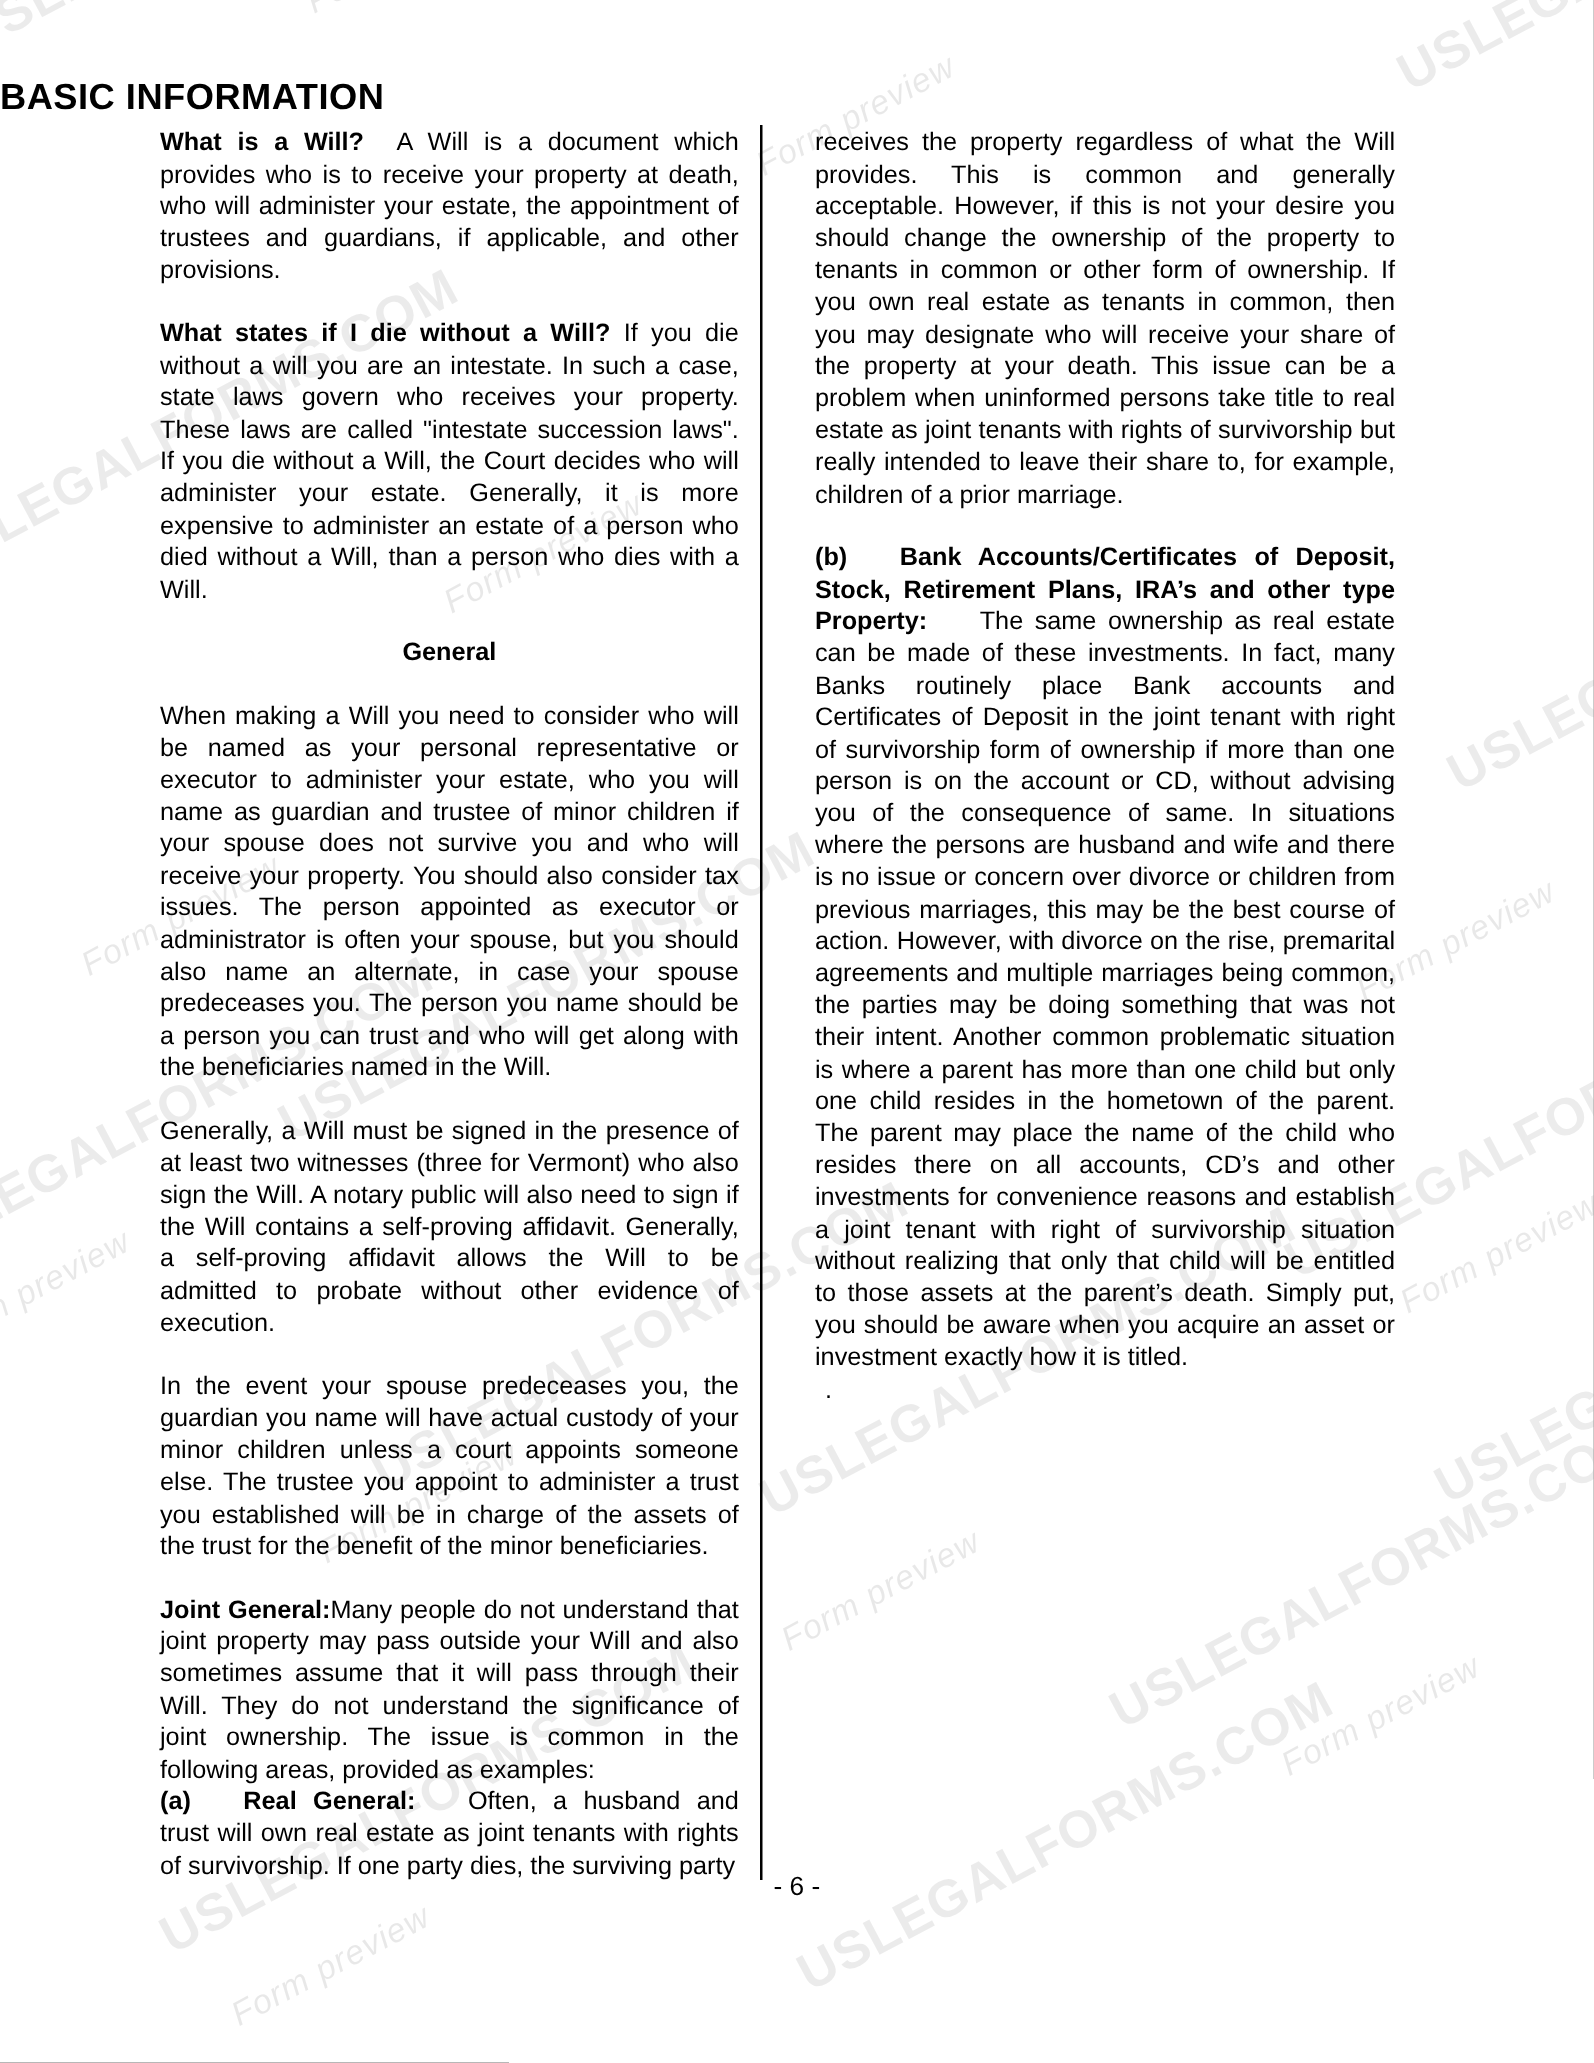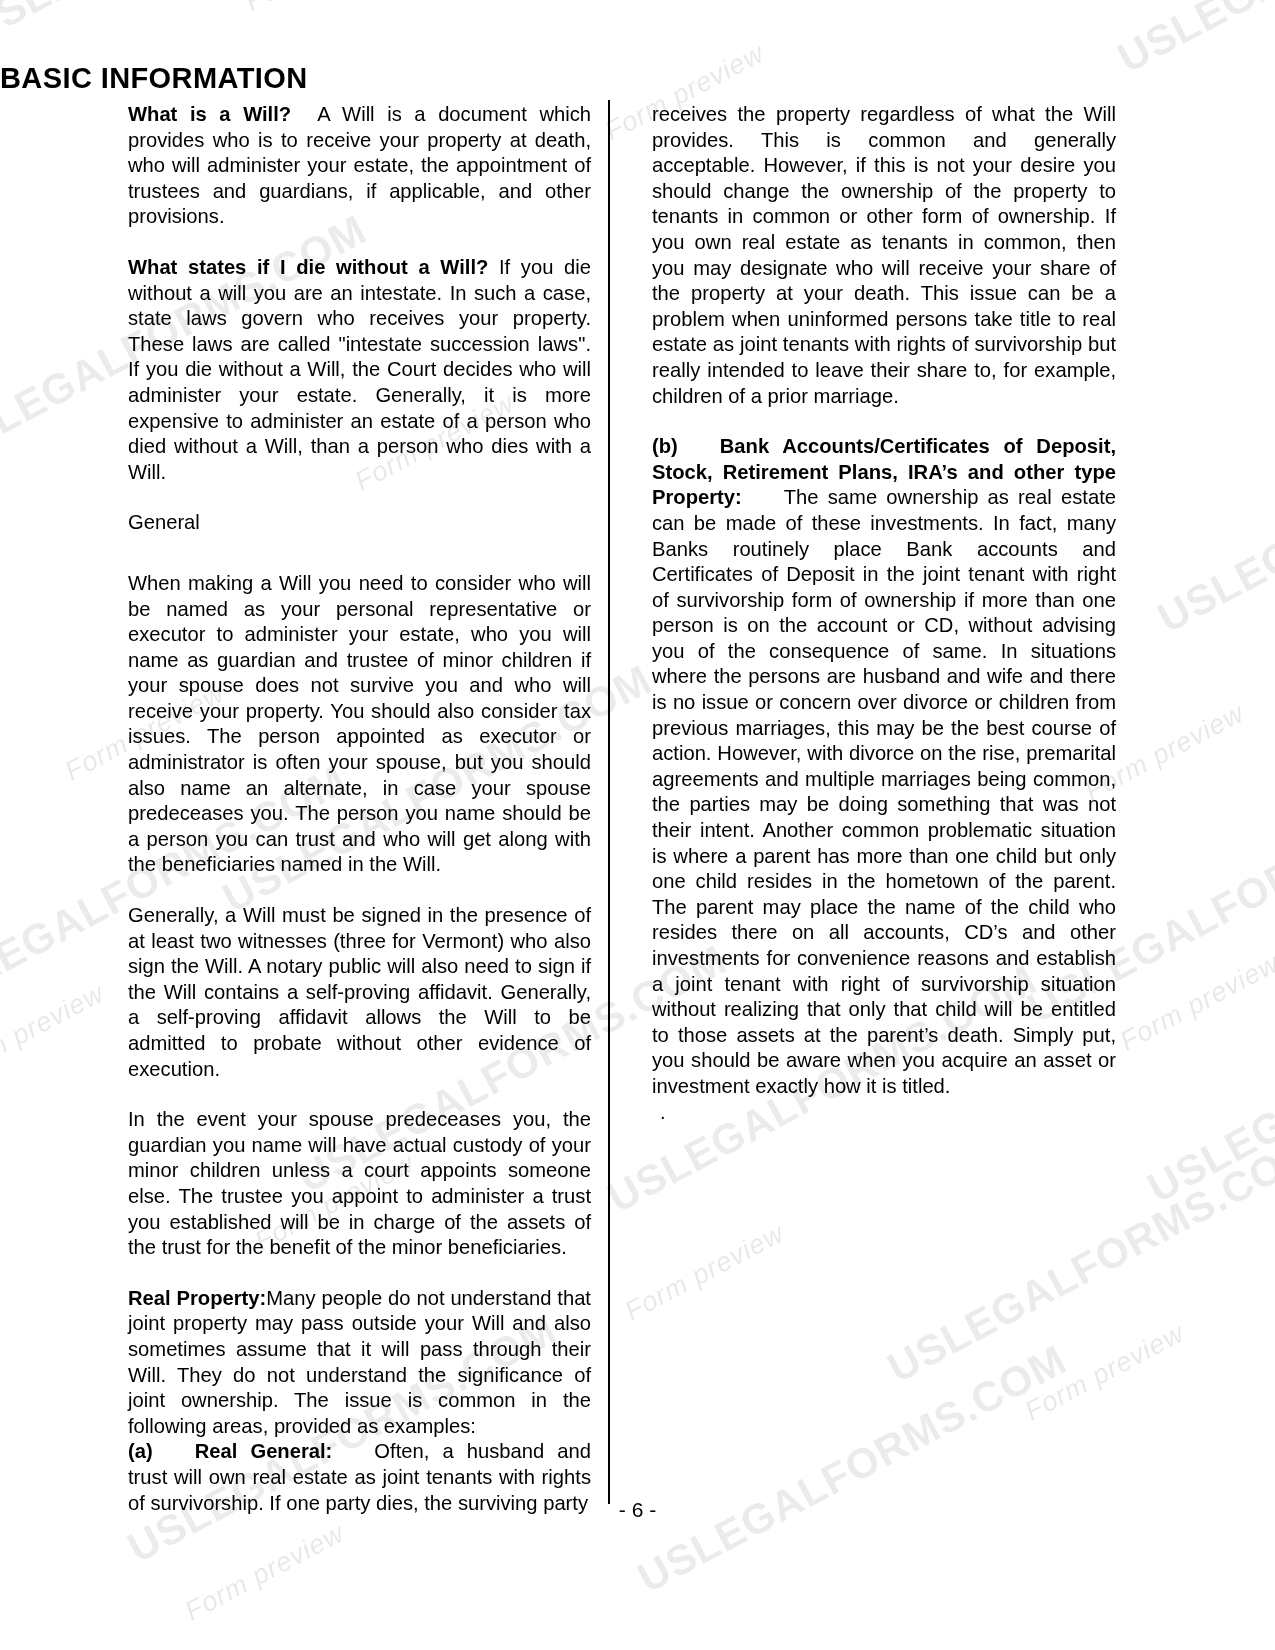--- a/index.html
+++ b/index.html
@@ -109,23 +109,23 @@
   p.para.tight {
     margin-bottom: 0;
   }
   p.para:last-child {
     margin-bottom: 0;
   }
   .b {
     font-weight: bold;
   }
   .heading-general {
-    font-weight: normal;
-    margin: 0 0 35px 0;
-    text-align: left;
+    font-weight: bold;
+    margin: 0 0 25px 0;
+    text-align: center;
   }
   .sp-wide {
     display: inline-block;
     width: 42px;
   }
   .sp-med {
     display: inline-block;
     width: 26px;
   }
   .stray-dot {
@@ -198,21 +198,21 @@
 
         <p class="heading-general">General</p>
 
         <p class="para">When making a Will you need to consider who will be named as your personal representative or executor to administer your estate, who you will name as guardian and trustee of minor children if your spouse does not survive you and who will receive your property.  You should also consider tax issues.  The person appointed as executor or administrator is often your spouse, but you should also name an alternate, in case your spouse predeceases you. The person you name should be a person you can trust and who will get along with the beneficiaries named in the Will.</p>
 
         <p class="para">Generally, a Will must be signed in the presence of at least two witnesses (three for Vermont) who also sign the Will.  A notary public will also need to sign if the Will contains a self-proving affidavit.  Generally, a self-proving affidavit allows the Will to be admitted to probate without other evidence of execution.</p>
 
         <p class="para">In the event your spouse predeceases you, the guardian you name will have actual custody of your minor children unless a court appoints someone else.  The trustee you appoint to administer a trust you established will be in charge of the assets of the trust for the benefit of the minor beneficiaries.</p>
 
         <p class="para tight">
-          <span class="b">Real Property</span><span class="b">:</span><span>Many people do not understand that joint property may pass outside your Will and also sometimes assume that it will pass through their Will.  They do not understand the significance of joint ownership.   The issue is common in the following areas, provided as examples:</span>
+          <span class="b">Joint General</span><span class="b">:</span><span>Many people do not understand that joint property may pass outside your Will and also sometimes assume that it will pass through their Will.  They do not understand the significance of joint ownership.   The issue is common in the following areas, provided as examples:</span>
         </p>
 
         <p class="para tight">
           <span class="b">(a)</span><span class="sp-wide"></span><span class="b">Real General:</span><span class="sp-wide"></span><span>Often, a husband and trust will own real estate as joint tenants with rights of survivorship.  If one party dies, the surviving party</span>
         </p>
 
       </div>
 
       <div class="col col-right">
 

